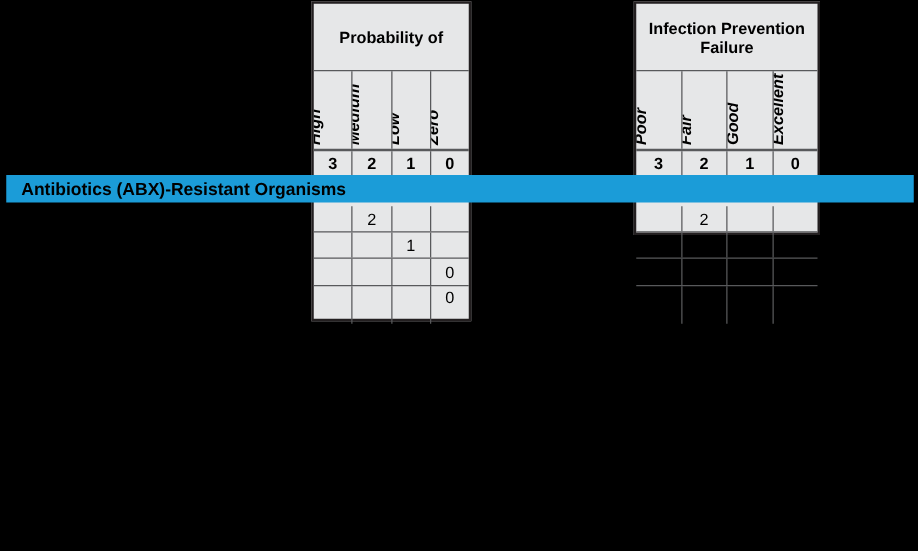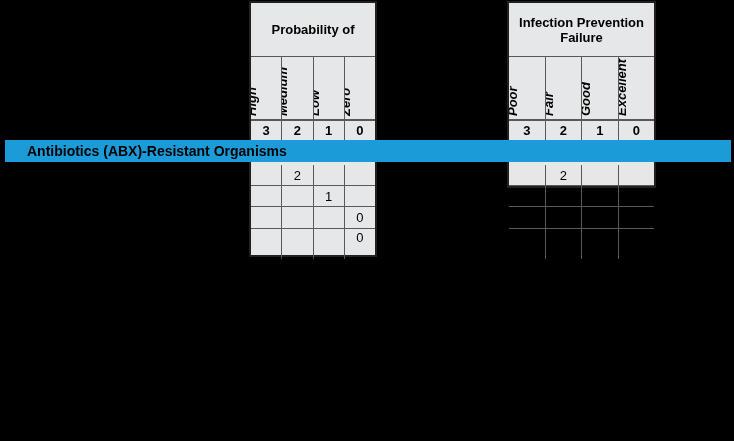--- a/index.html
+++ b/index.html
@@ -134,21 +134,21 @@
     height: 22px;
     background: #1b9cd8;
     display: flex;
     align-items: center;
     z-index: 5;
   }
   .banner-text {
     font-size: 14px;
     font-weight: bold;
     color: #000000;
-    padding-left: 22px;
+    padding-left: 12px;
     white-space: nowrap;
   }
 </style>
 </head>
 <body>
 
 <div class="matrix matrix-left">
 
   <div class="matrix-title">
     <span>

